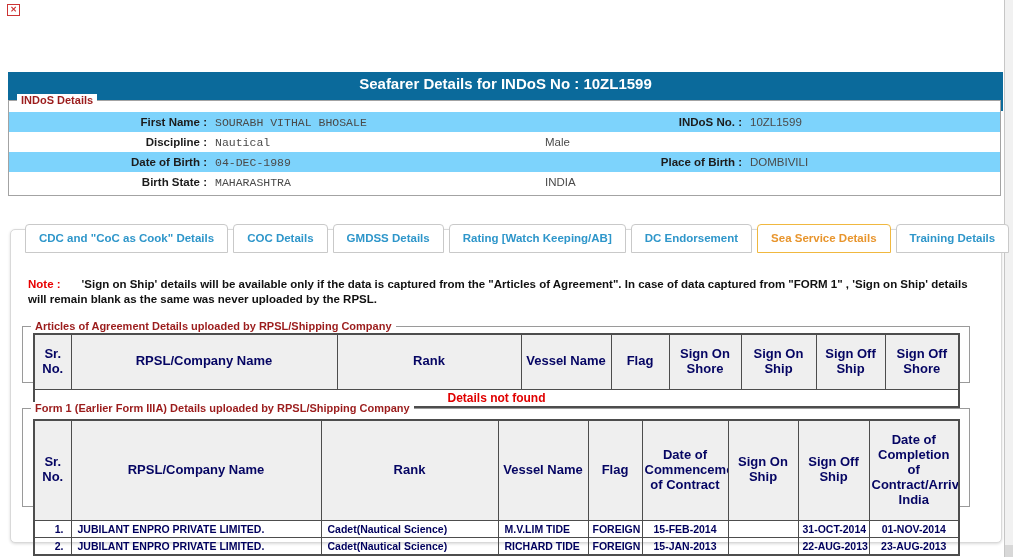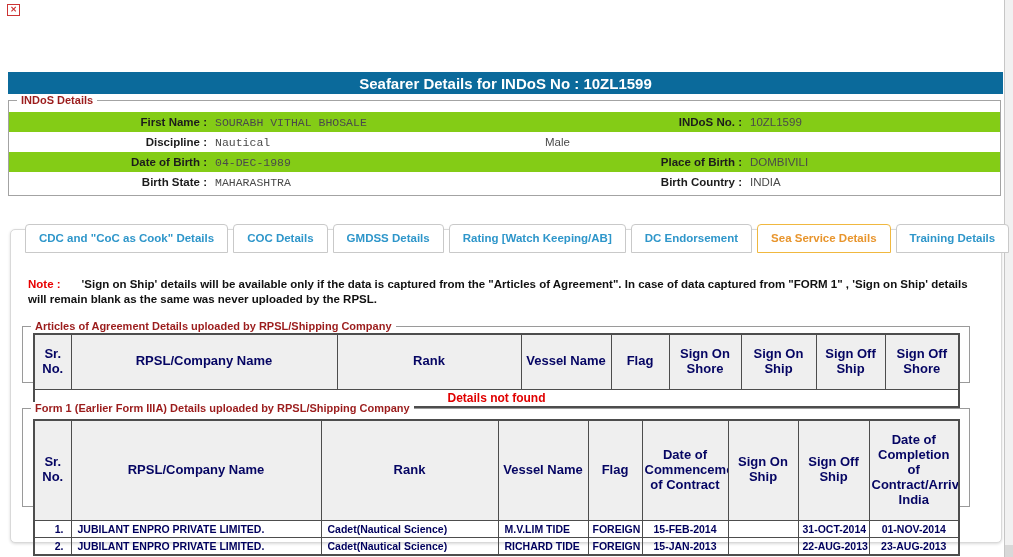--- a/index.html
+++ b/index.html
@@ -15,37 +15,37 @@
   .broken-img {
     position: absolute; left: 7px; top: 4px;
     width: 13px; height: 12px;
     border: 1px solid #cc3333; background: #fff;
     color: #cc3333; font-size: 8px; font-weight: bold;
     line-height: 10px; text-align: center;
   }
 
   
   .titlebar {
-    position: absolute; left: 8px; top: 72px; width: 995px; height: 22px;
+    position: absolute; left: 8px; top: 72px; width: 995px; height: 39px;
     background: #0b6a9b; color: #ffffff;
     font-size: 15px; font-weight: bold; text-align: center; line-height: 24px;
   }
 
   
   .fs { position: absolute; border: 1px solid #9a9a9a; }
   .fs > .legend {
     position: absolute; top: -7px; left: 8px;
     background: #ffffff; padding: 0 4px;
     color: #9b1c1c; font-size: 11px; font-weight: bold; white-space: nowrap;
   }
 
   #fs-indos { left: 8px; top: 100px; width: 993px; height: 96px; border-color: #a3a3a3; background:#fff; }
   .indos-rows { padding-top: 11px; }
   .indos-row { height: 20px; display: flex; align-items: center; font-size: 11.5px; }
-  .indos-row.alt { background: #84cc16; }
+  .indos-row.alt { background: #7dd3fc; }
   .lab { font-weight: bold; color: #1c1c1c; text-align: right; white-space: nowrap; }
   .val { color: #4a4a4a; white-space: nowrap; }
   .lab1 { width: 198px; } .val1 { width: 330px; padding-left: 8px; font-family: Liberation Mono, monospace; }
   .lab2 { width: 205px; } .val2 { flex: 1; padding-left: 8px; }
 
   
   .tabs { position: absolute; left: 25px; top: 224px; display: flex; gap: 5px; z-index: 3; }
   .tab {
     background: #fff; border: 1px solid #c9c9c9; border-radius: 4px 4px 0 0;
     padding: 7px 13px 8px; font-size: 11.5px; font-weight: bold;
@@ -123,21 +123,20 @@
     </div>
     <div class="indos-row alt">
       <span class="lab lab1">Date of Birth :</span>
       <span class="val val1">04-DEC-1989</span>
       <span class="lab lab2">Place of Birth :</span>
       <span class="val val2">DOMBIVILI</span>
     </div>
     <div class="indos-row">
       <span class="lab lab1">Birth State :</span>
       <span class="val val1">MAHARASHTRA</span>
-      <span class="lab lab2">Birth Country :</span>
       <span class="val val2">INDIA</span>
     </div>
   </div>
 </div>
 
 <div class="panel"></div>
 
 <div class="tabs">
   <div class="tab">CDC and "CoC as Cook" Details</div>
   <div class="tab">COC Details</div>

